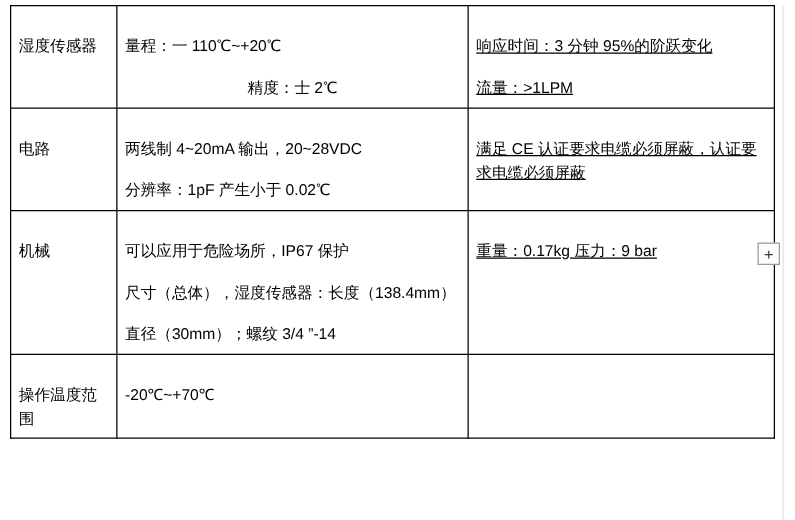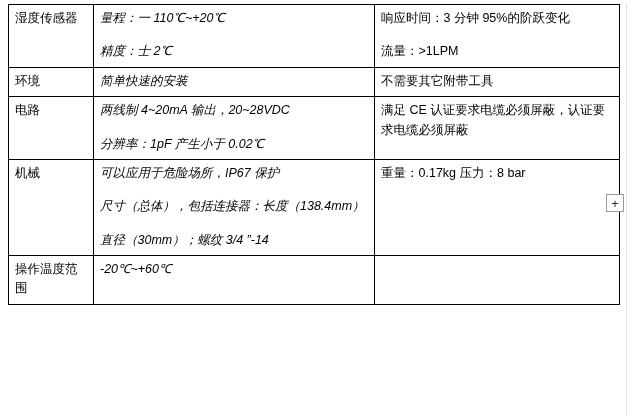--- a/index.html
+++ b/index.html
@@ -23,31 +23,31 @@
   table.spec {
     border-collapse: collapse;
     table-layout: fixed;
     width: 572px;
     margin: 4px 0 0 8px;
     background: #ffffff;
   }
   table.spec td {
     border: 1px solid #000000;
     vertical-align: top;
-    padding: 4px 6px 5px 6px;
+    padding: 23px 6px 5px 6px;
     font-size: 12.5px;
     line-height: 1.55;
     color: #000000;
   }
   td.c1 { width: 72px; }
-  td.c2 { width: 268px; font-style: italic; }
-  td.c3 { width: 232px; }
+  td.c2 { width: 268px; }
+  td.c3 { width: 232px; text-decoration: underline; }
   .line { display: block; }
   .line.spaced { margin-top: 14px; }
-  .line.right { text-align: left; }
+  .line.right { text-align: center; }
   td.vmid { vertical-align: middle; }
 
   
   #expand-box {
     position: absolute;
     left: 606px;
     top: 190px;
     width: 18px;
     height: 18px;
     border: 1px solid #9a9a9a;
@@ -89,65 +89,54 @@
         <td class="c2">
           <span class="line">量程：一 110℃~+20℃</span>
           <span class="line spaced right">精度：士 2℃</span>
         </td>
         <td class="c3">
           <span class="line">响应时间：3 分钟 95%的阶跃变化</span>
           <span class="line spaced">流量：&gt;1LPM</span>
         </td>
       </tr>
 
-      <tr>
-        <td class="c1">
-          <span>环境</span>
-        </td>
-        <td class="c2">
-          <span class="line">简单快速的安装</span>
-        </td>
-        <td class="c3">
-          <span class="line">不需要其它附带工具</span>
-        </td>
-      </tr>
 
       <tr>
         <td class="c1 vmid">
           <span>电路</span>
         </td>
         <td class="c2">
           <span class="line">两线制 4~20mA 输出，20~28VDC</span>
           <span class="line spaced">分辨率：1pF 产生小于 0.02℃</span>
         </td>
         <td class="c3 vmid">
           <span class="line">满足 CE 认证要求电缆必须屏蔽，认证要求电缆必须屏蔽</span>
         </td>
       </tr>
 
       <tr>
         <td class="c1 vmid">
           <span>机械</span>
         </td>
         <td class="c2">
           <span class="line">可以应用于危险场所，IP67 保护</span>
-          <span class="line spaced">尺寸（总体），包括连接器：长度（138.4mm）</span>
+          <span class="line spaced">尺寸（总体），湿度传感器：长度（138.4mm）</span>
           <span class="line spaced">直径（30mm）；螺纹 3/4 ”-14</span>
         </td>
         <td class="c3 vmid">
-          <span class="line">重量：0.17kg  压力：8 bar</span>
+          <span class="line">重量：0.17kg  压力：9 bar</span>
         </td>
       </tr>
 
       <tr>
         <td class="c1">
           <span>操作温度范围</span>
         </td>
         <td class="c2">
-          <span class="line">-20℃~+60℃</span>
+          <span class="line">-20℃~+70℃</span>
         </td>
         <td class="c3">
           <span class="line"></span>
         </td>
       </tr>
 
 
     </tbody>
   </table>
 

